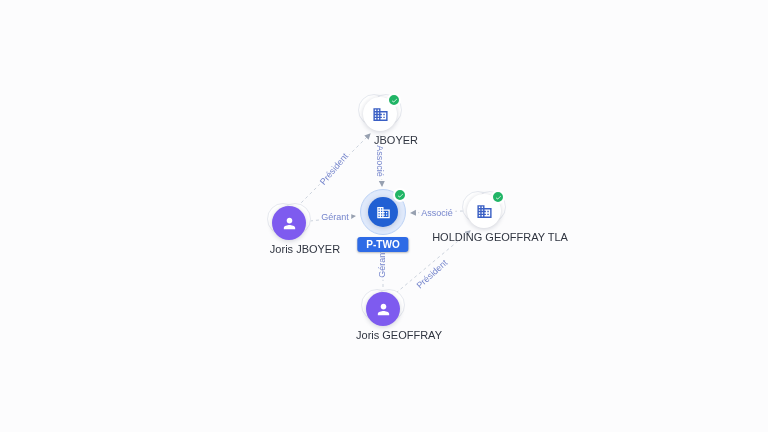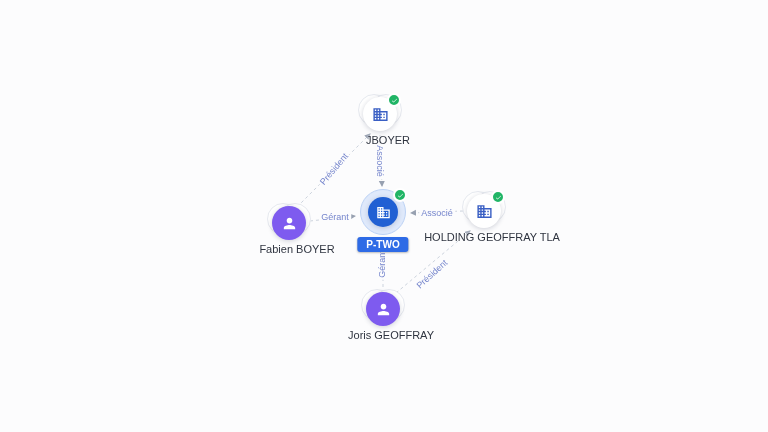--- a/index.html
+++ b/index.html
@@ -31,21 +31,21 @@
     display:flex; align-items:center; justify-content:center;
     z-index:3; cursor:pointer;
   }
   .person .circle { background:#7e5bef; }
   .badge {
     position:absolute; top:-4px; right:-4px; width:14px; height:14px;
     border-radius:50%; background:#21b566; border:2px solid #ffffff;
     display:flex; align-items:center; justify-content:center; z-index:5;
   }
   .nlabel {
-    position:absolute; top:20px; left:8px; transform:translateX(-50%);
+    position:absolute; top:20px; left:16px; transform:translateX(-50%);
     white-space:nowrap; font-size:11px; color:#2f3440; z-index:3;
     text-shadow:0 0 3px #ffffff, 0 0 3px #ffffff;
   }
   .selected .ring {
     position:absolute; left:0; top:0; transform:translate(-50%,-50%);
     width:46px; height:46px; border-radius:50%;
     background:#dfe9fb; border:1px solid #bcd2f5; z-index:2;
   }
   .selected .circle { width:30px; height:30px; background:#2160d3; }
   .selected .badge { top:-9px; right:-9px; }
@@ -101,21 +101,21 @@
   </div>
 
   <div class="node person" style="left:289px;top:223px;">
     <div class="stack s1"></div>
     <div class="stack s2"></div>
     <div class="circle">
       <svg width="17" height="17" viewBox="0 0 24 24">
         <path fill="#ffffff" d="M12 12c2.21 0 4-1.79 4-4s-1.79-4-4-4-4 1.79-4 4 1.79 4 4 4zm0 2c-2.67 0-8 1.34-8 4v2h16v-2c0-2.66-5.33-4-8-4z"></path>
       </svg>
     </div>
-    <div class="nlabel">Fabien BOYER</div>
+    <div class="nlabel">Joris JBOYER</div>
   </div>
 
   <div class="node company selected" style="left:383px;top:212px;">
     <div class="ring"></div>
     <div class="circle">
       <svg width="15" height="15" viewBox="0 0 24 24">
         <path fill="#ffffff" d="M12 7V3H2v18h20V7H12zM6 19H4v-2h2v2zm0-4H4v-2h2v2zm0-4H4V9h2v2zm0-4H4V5h2v2zm4 12H8v-2h2v2zm0-4H8v-2h2v2zm0-4H8V9h2v2zm0-4H8V5h2v2zm10 12h-8v-2h2v-2h-2v-2h2v-2h-2V9h8v10zm-2-8h-2v2h2v-2zm0 4h-2v2h2v-2z"></path>
       </svg>
       <span class="badge">
         <svg width="7" height="7" viewBox="0 0 24 24">

